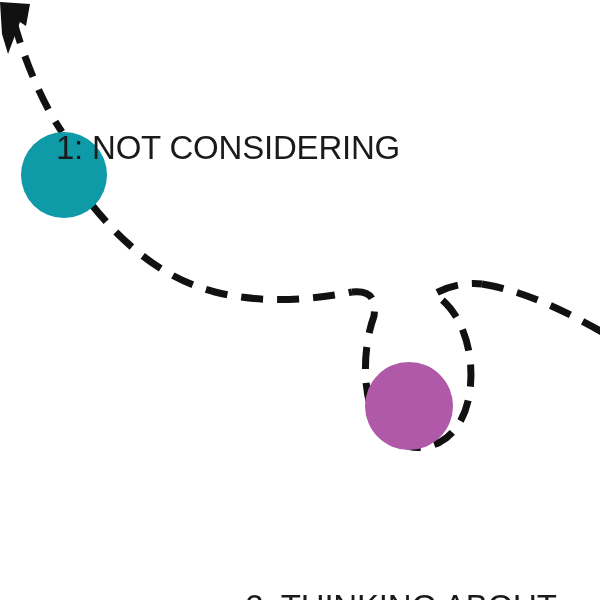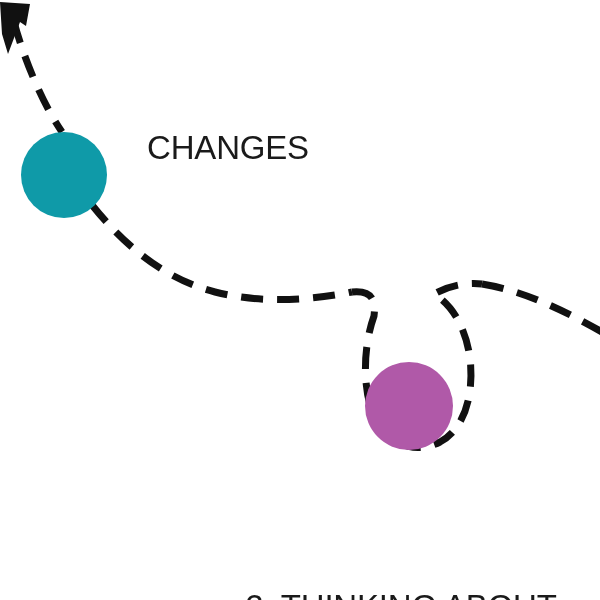--- a/index.html
+++ b/index.html
@@ -78,21 +78,21 @@
       <path d="M 482 284 C 520 290, 560 308, 602 332" fill="none" stroke="#111111" stroke-width="7" stroke-linecap="butt" stroke-dasharray="22 14"></path>
     </g>
 
     <polygon points="0,2 30,4 26,26 20,22 8,54 2,34" fill="#111111"></polygon>
 
     <circle cx="64" cy="175" r="43" fill="#0f9aa8"></circle>
     <circle cx="409" cy="406" r="44" fill="#b059a8"></circle>
   </svg>
 
   <div class="label-block" id="label-stage-1" style="color: rgb(26, 26, 26); font-size: 33px;">
-    <span class="label-line">CHANGES</span>
+    <span class="label-line">1: NOT CONSIDERING</span>
   </div>
 
   <div class="label-block" id="label-stage-2" style="color: rgb(26, 26, 26); font-size: 33px;">
     <span class="label-line">2: THINKING ABOUT</span>
     
   </div>
 
 </div>
 
 </body></html>

